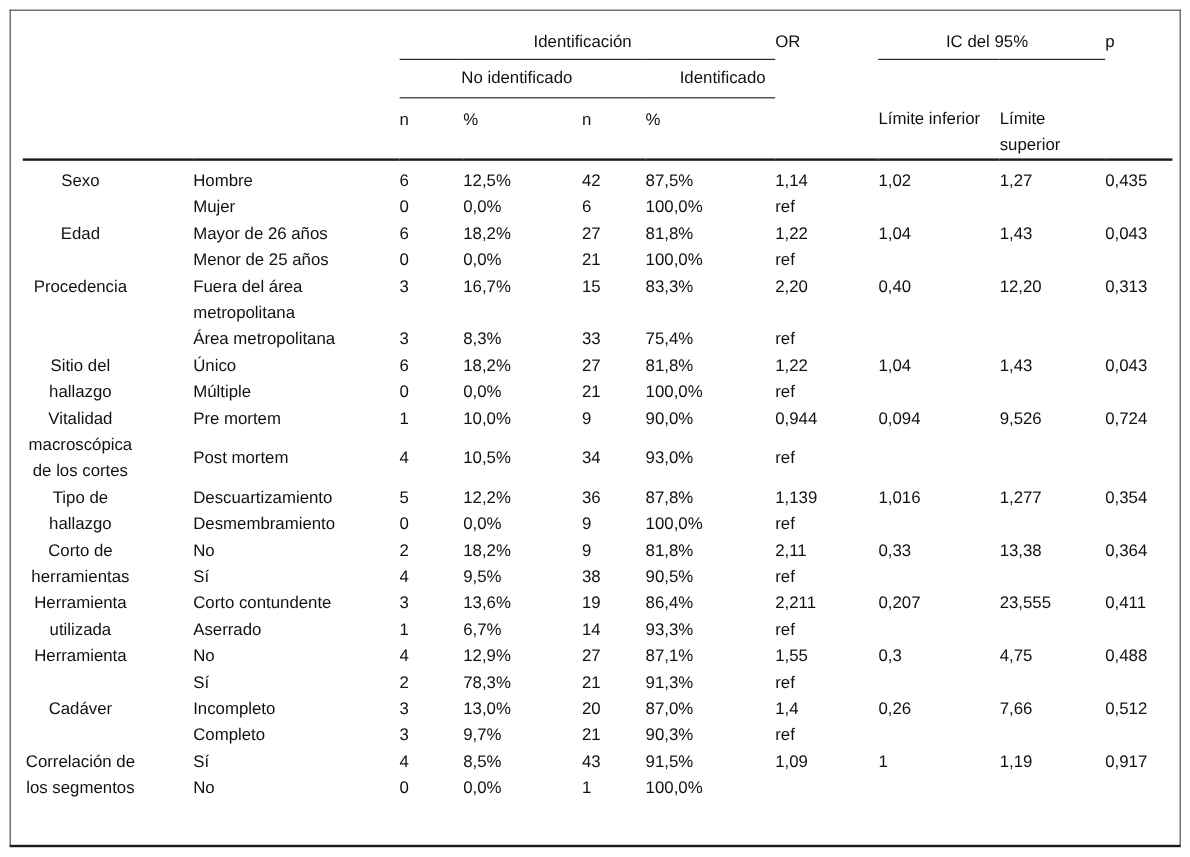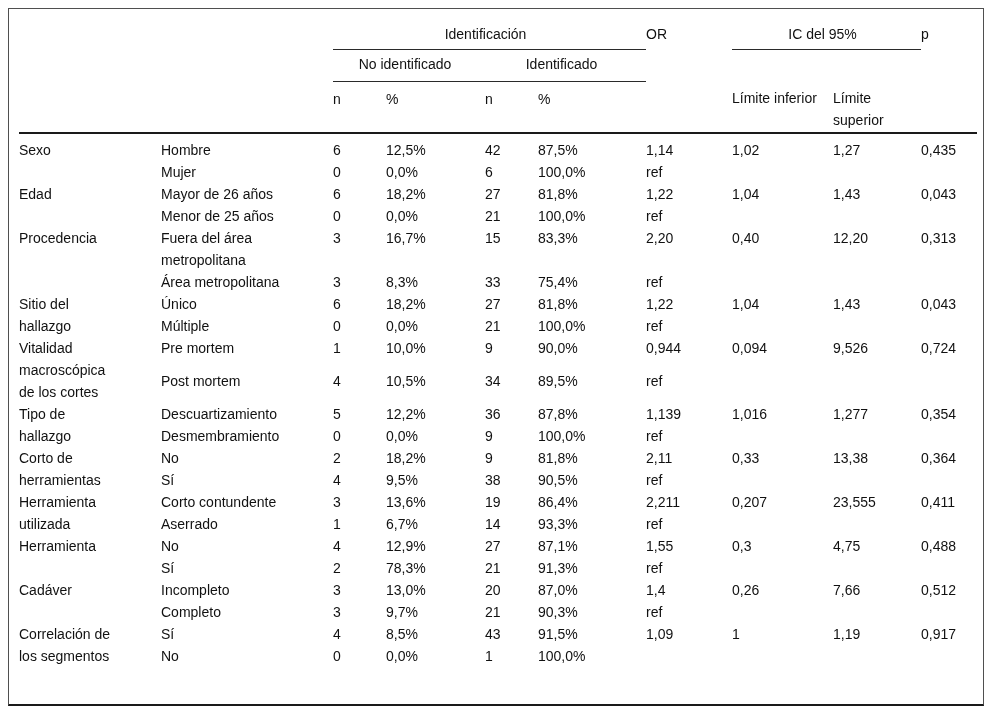--- a/index.html
+++ b/index.html
@@ -47,30 +47,30 @@
     height: 34px;
     vertical-align: top;
     padding-top: 8px;
   }
   tr.h1 th.rule { border-bottom: 1px solid #2a2a2a; }
   tr.h2 th {
     height: 32px;
     vertical-align: bottom;
     padding-bottom: 6px;
   }
-  tr.h2 th.rule { border-bottom: 1px solid #2a2a2a; }
+  tr.h2 th.rule { border-bottom: 1px solid #2a2a2a; text-align: right; }
   tr.h3 th {
     height: 52px;
     vertical-align: top;
     padding-top: 6px;
     border-bottom: 2px solid #1a1a1a;
   }
   tbody td { vertical-align: top; }
   tbody tr:first-child td { padding-top: 5px; }
-  td.var { padding-right: 46px; }
+  td.var { padding-right: 46px; text-align: center; }
 </style>
 </head>
 <body>
 
 <div class="page">
   <div class="table-wrap">
     <table>
       <colgroup>
         <col style="width:142px">
         <col style="width:172px">
@@ -214,21 +214,21 @@
     <td>0,944</td>
     <td>0,094</td>
     <td>9,526</td>
     <td>0,724</td>
   </tr>
           <tr>
     <td>Post mortem</td>
     <td>4</td>
     <td>10,5%</td>
     <td>34</td>
-    <td>89,5%</td>
+    <td>93,0%</td>
     <td>ref</td>
     <td></td>
     <td></td>
     <td></td>
   </tr>
           <tr>
     <td class="var" rowspan="2">Tipo de hallazgo</td>
             <td>Descuartizamiento</td>
     <td>5</td>
     <td>12,2%</td>

